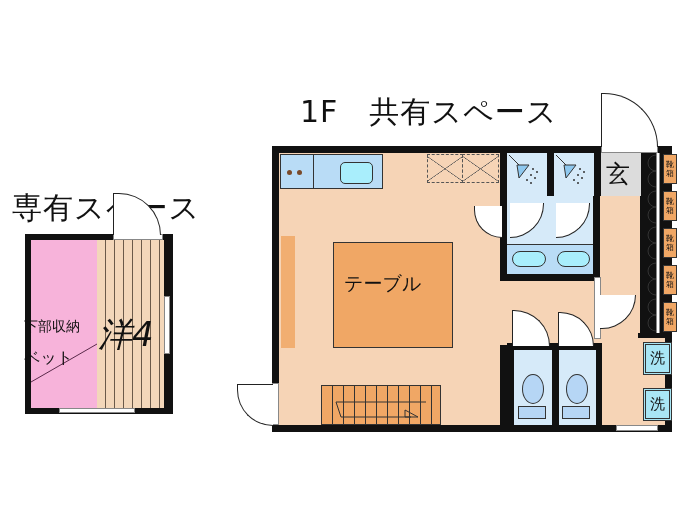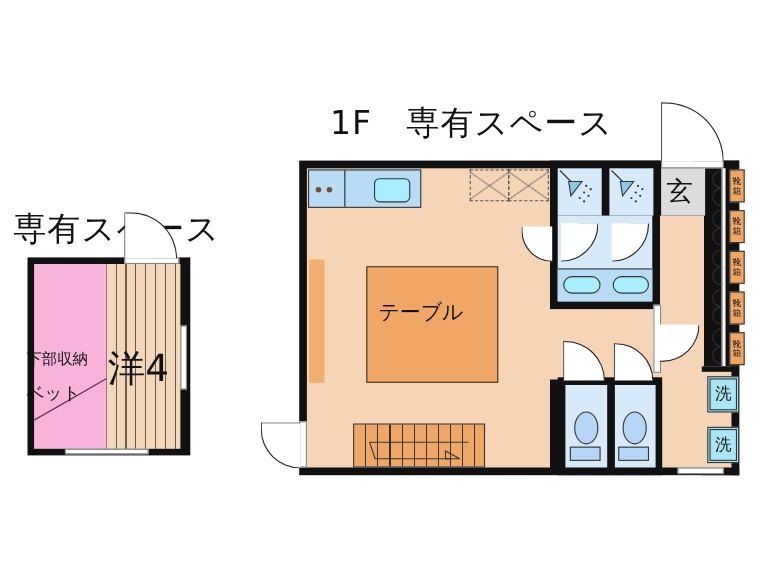--- a/index.html
+++ b/index.html
@@ -29,23 +29,23 @@
 
   <div class="abs" style="left:139px;top:62px;width:6px;height:58px;background:#fff;border:1px solid #888;"></div>
 
   <div class="abs" style="left:34px;top:174px;width:76px;height:5px;background:#fff;border:1px solid #888;"></div>
 
   <div class="abs" style="left:88px;top:0;width:50px;height:6px;background:#fff;border:1px solid #888;"></div>
 </div>
 <div class="door-arc" style="left:113px;top:193px;width:48px;height:42px;border-radius:0 42px 0 0;border-bottom:none;"></div>
 <div class="label" style="left:24px;top:318px;font-size:14px;">下部収納</div>
 <div class="label" style="left:24px;top:348px;font-size:16px;">ベット</div>
-<div class="label" style="left:98px;top:312px;font-size:34px;">洋4</div>
+<div class="label" style="left:98px;top:312px;font-size:34px;font-style:italic;">洋4</div>
 
-<div class="abs title" style="left:300px;top:92px;">1F　専有スペース</div>
+<div class="abs title" style="left:300px;top:92px;">1F　共有スペース</div>
 
 <div class="abs" style="left:272px;top:146px;width:400px;height:286px;background:#111;"></div>
 <div class="abs" style="left:279px;top:153px;width:221px;height:272px;background:#f6d4b6;"></div>
 <div class="abs" style="left:500px;top:275px;width:100px;height:70px;background:#f6d4b6;"></div>
 <div class="abs" style="left:600px;top:196px;width:40px;height:229px;background:#f6d4b6;"></div>
 
 <div class="abs" style="left:280px;top:154px;width:34px;height:35px;background:#b9dcf6;border:1px solid #333;">
   <span class="abs" style="left:6px;top:15px;width:5px;height:5px;border-radius:50%;background:#7a4a2a;"></span>
   <span class="abs" style="left:16px;top:15px;width:5px;height:5px;border-radius:50%;background:#7a4a2a;"></span>
 </div>

